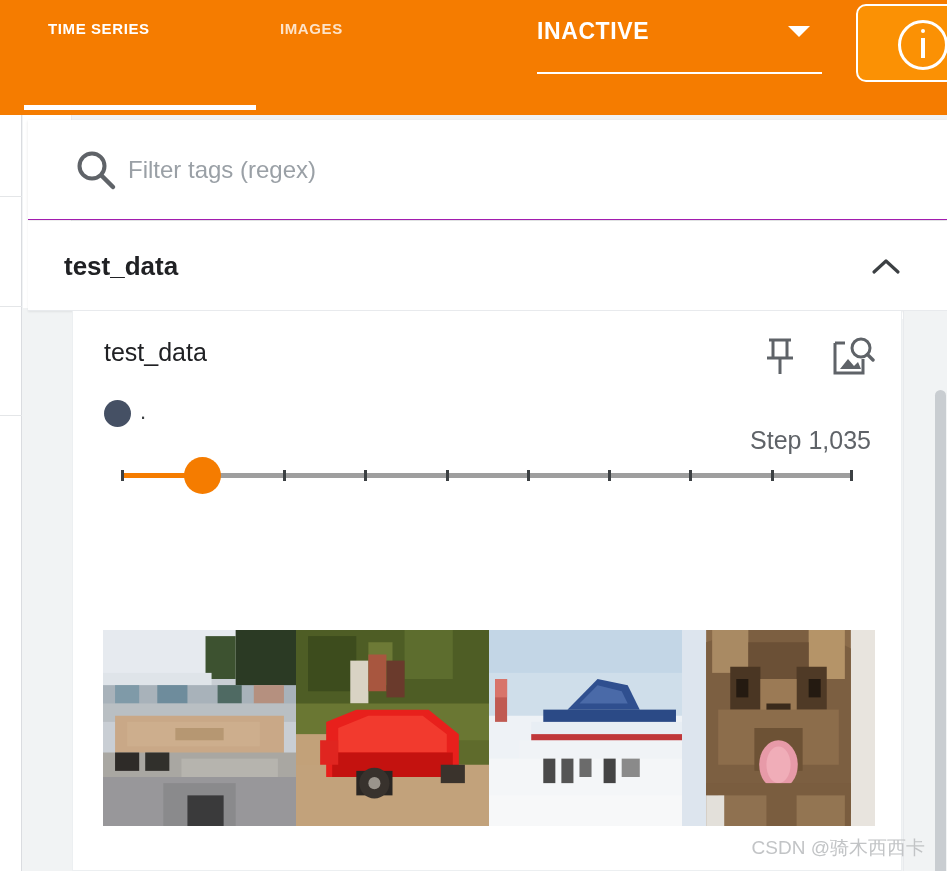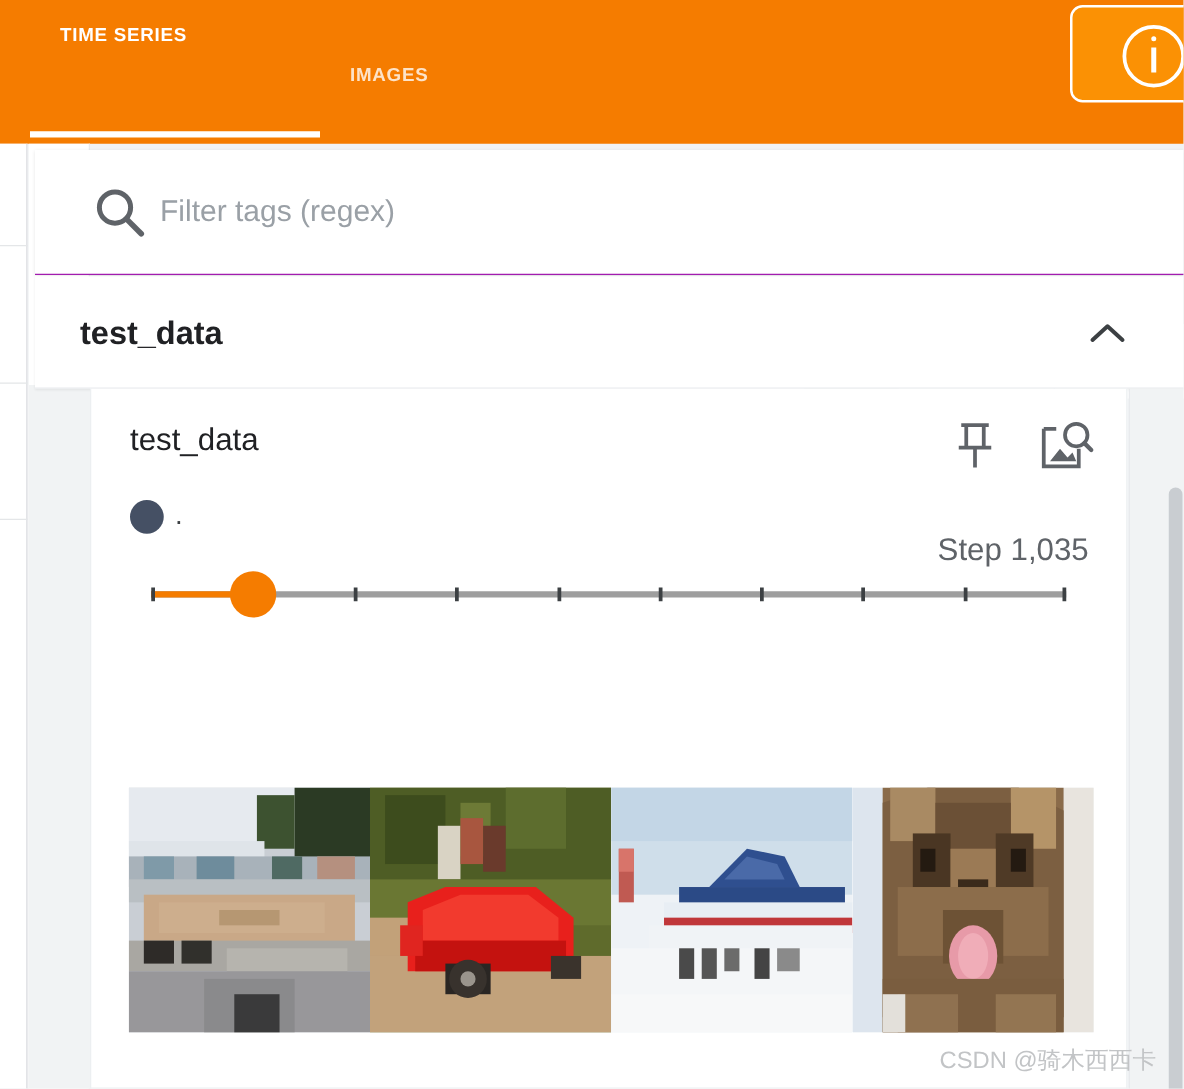--- a/index.html
+++ b/index.html
@@ -36,21 +36,21 @@
     top: 20px;
     font-size: 15px;
     letter-spacing: 0.6px;
     font-weight: bold;
     color: #ffffff;
     white-space: nowrap;
     cursor: pointer;
   }
   .nav-tab.inactive { color: #fde3c8; font-weight: bold; }
   #tab-time-series { left: 48px; }
-  #tab-images { left: 280px; margin-top: 32px; }
+  #tab-images { left: 280px; }
 
   .tab-underline {
     position: absolute;
     left: 24px;
     top: 105px;
     width: 232px;
     height: 5px;
     background: #ffffff;
   }
 
@@ -369,20 +369,25 @@
 <body>
 
 <div id="app">
 
   <div class="topbar">
     <div class="topbar-inner">
       <div class="nav-tab" id="tab-time-series">TIME SERIES</div>
       <div class="nav-tab inactive" id="tab-images">IMAGES</div>
       <div class="tab-underline"></div>
 
+      <div class="run-select">
+        <div class="run-select-value">INACTIVE</div>
+        <div class="run-select-arrow"></div>
+        <div class="run-select-underline"></div>
+      </div>
 
       <div class="info-btn">
         <div class="info-glyph"></div>
       </div>
     </div>
   </div>
 
   <div class="left-sliver">
     <div class="sliver-div" style="top:81px"></div>
     <div class="sliver-div" style="top:191px"></div>

